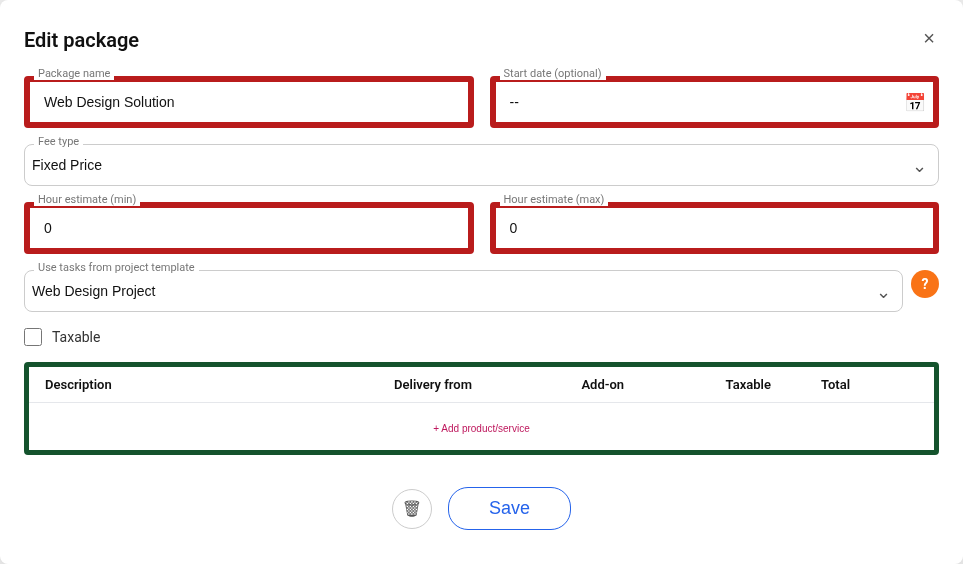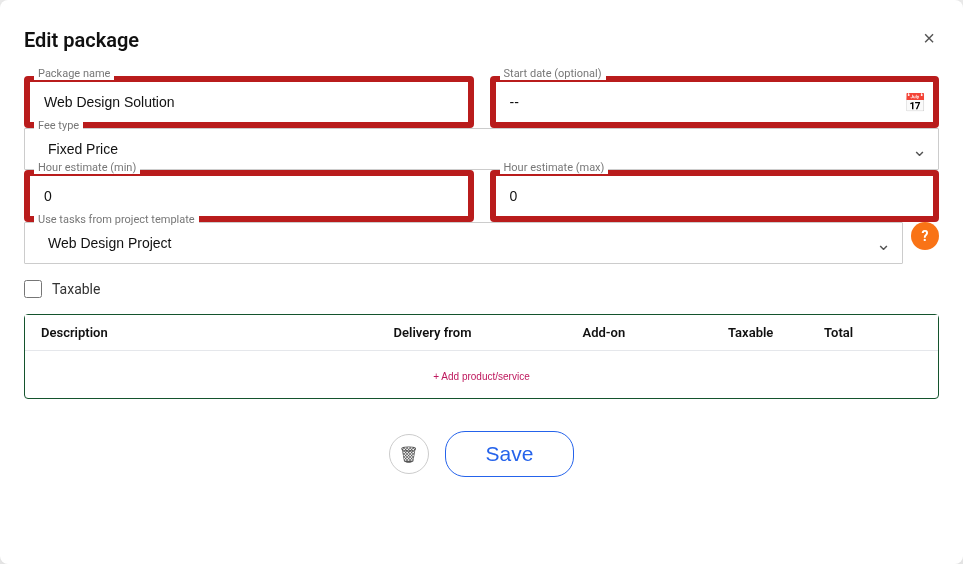--- a/index.html
+++ b/index.html
@@ -37,20 +37,21 @@
       cursor: pointer;
       color: #555;
       font-size: 20px;
       line-height: 1;
       padding: 4px;
     }
 
     .form-row {
       display: flex;
       gap: 16px;
+      margin-bottom: 16px;
     }
     .form-field {
       position: relative;
       flex: 1;
     }
     .form-field.half { flex: 1; }
     .form-field.full { flex: 1; }
 
     .field-label {
       position: absolute;
@@ -85,22 +86,22 @@
       pointer-events: none;
     }
 
     
     .field-select-wrapper {
       position: relative;
     }
     .field-select {
       width: 100%;
       border: 1px solid #ccc;
-      border-radius: 1px;
-      padding: 12px 40px 12px 23px;
+      border-radius: 8px;
+      padding: 12px 40px 12px 7px;
       font-size: 14px;
       color: #111;
       outline: none;
       background: #fff;
       appearance: none;
       cursor: pointer;
     }
     .select-arrow {
       position: absolute;
       right: 12px;
@@ -149,21 +150,21 @@
       cursor: pointer;
       accent-color: #2563eb;
     }
     .taxable-label {
       font-size: 14px;
       color: #333;
     }
 
     
     .table-section {
-      border: 1px solid #14532d;
+      border: 5px solid #14532d;
       border-radius: 4px;
       margin-bottom: 24px;
     }
     .table-header {
       display: flex;
       padding: 10px 16px;
       border-bottom: 1px solid #e5e7eb;
       background: #fff;
     }
     .table-header-cell {
@@ -209,21 +210,21 @@
       justify-content: center;
       font-size: 16px;
       color: #555;
     }
     .save-btn {
       border: 1.5px solid #2563eb;
       background: #fff;
       color: #2563eb;
       border-radius: 20px;
       padding: 10px 40px;
-      font-size: 21px;
+      font-size: 18px;
       cursor: pointer;
     }
   </style>
 </head>
 <body>
 
 <div class="modal">
 
   <div class="modal-header">
     <h2 class="modal-title">Edit package</h2>

